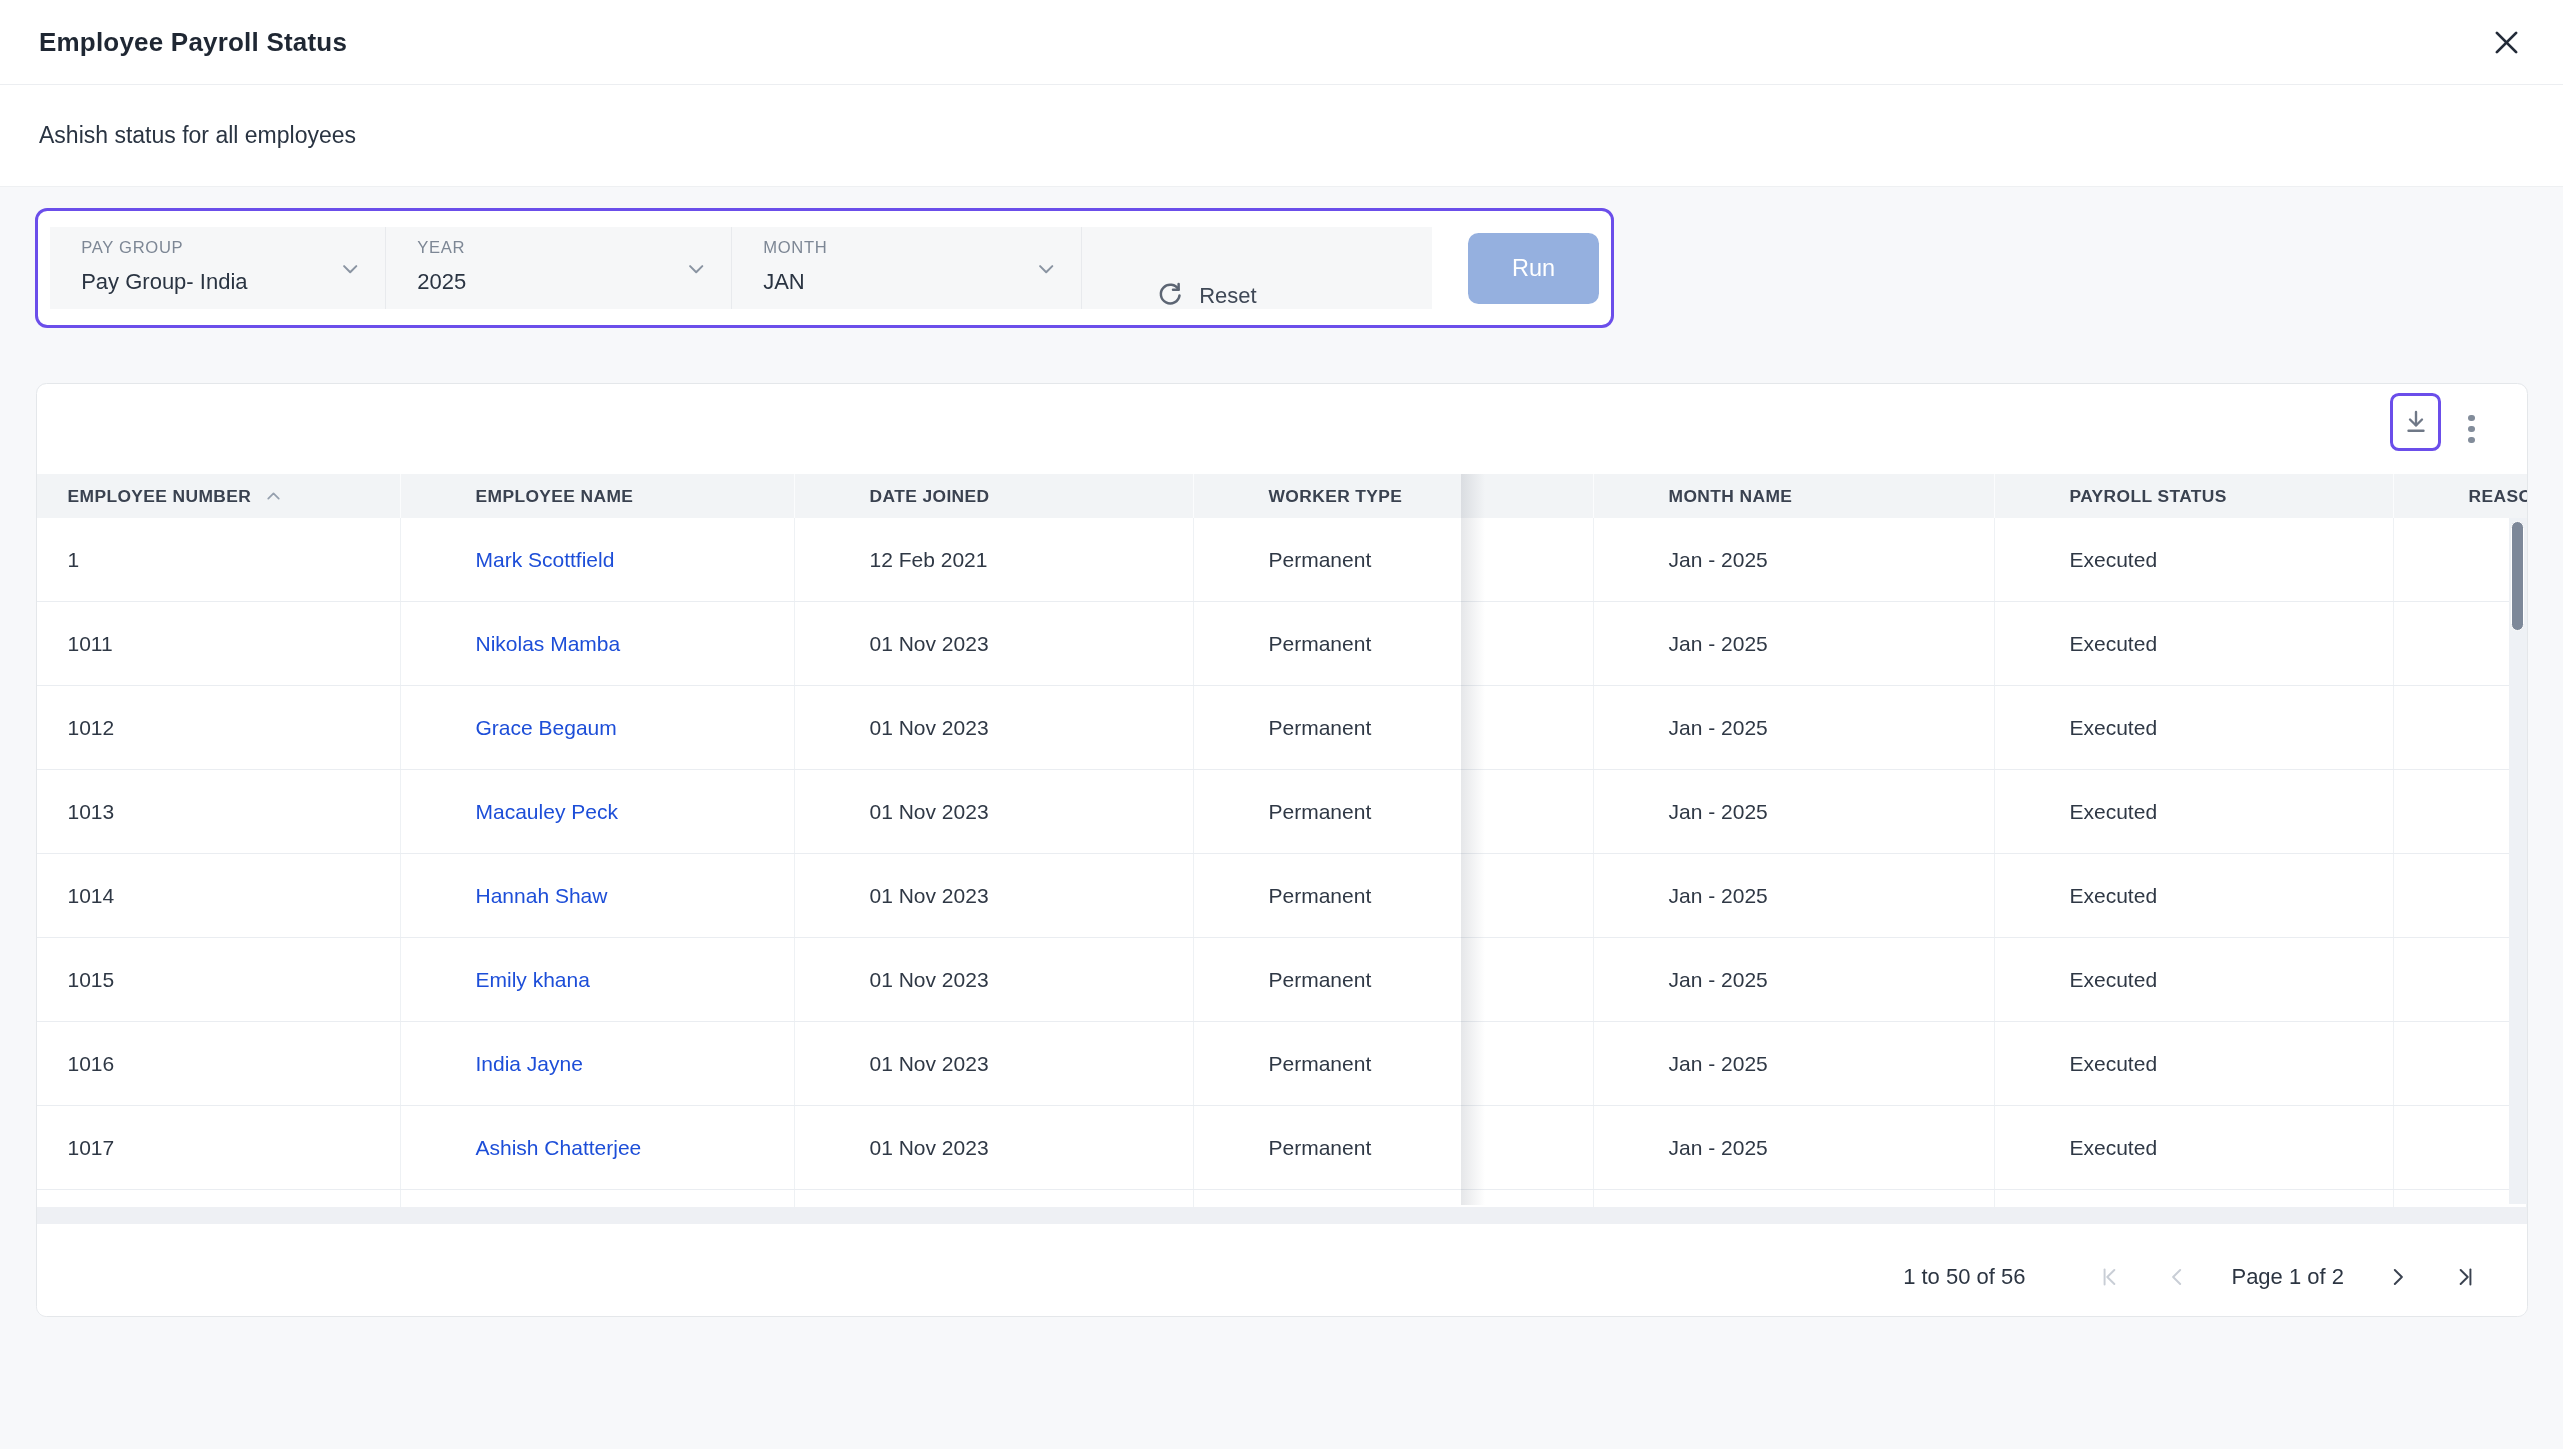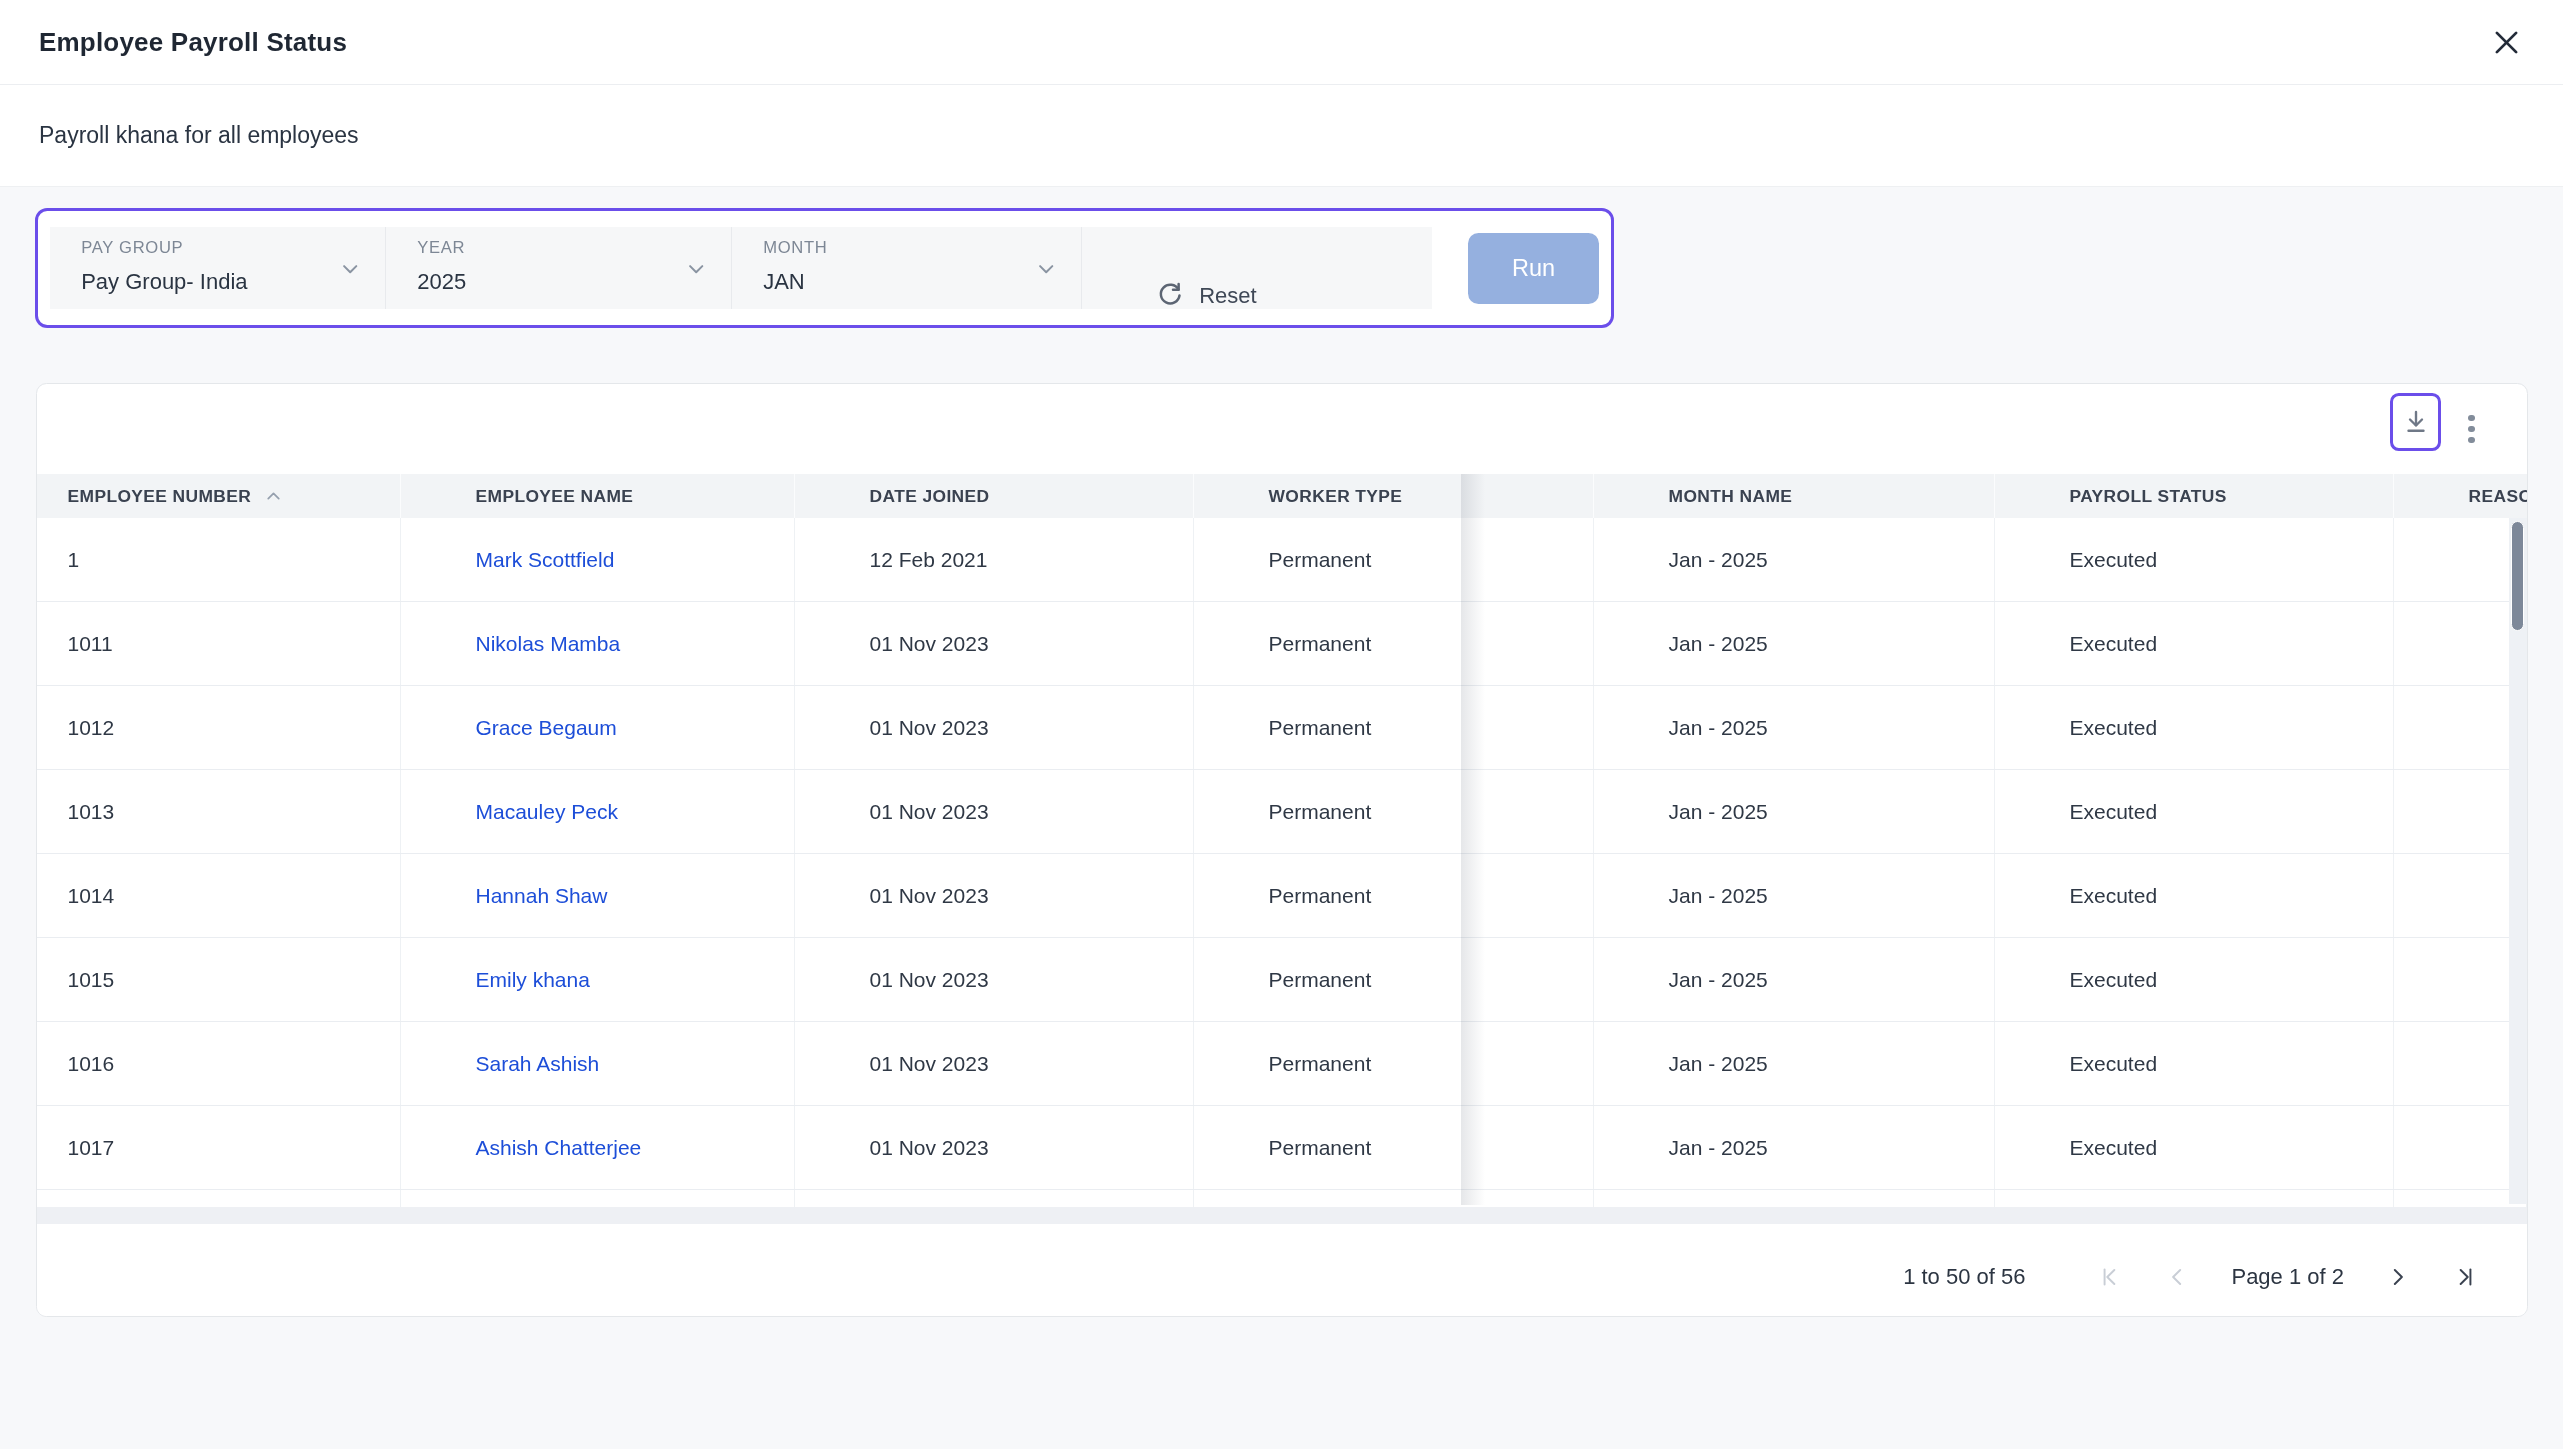--- a/index.html
+++ b/index.html
@@ -96,21 +96,21 @@
   <div class="title">Employee Payroll Status</div>
   <div class="close-btn">
     <svg width="33" height="33" viewBox="0 0 24 24">
       <line x1="5" y1="5" x2="19" y2="19" stroke="#232b38" stroke-width="2" stroke-linecap="round"></line>
       <line x1="19" y1="5" x2="5" y2="19" stroke="#232b38" stroke-width="2" stroke-linecap="round"></line>
     </svg>
   </div>
 </div>
 
 <div class="subbar">
-  <div class="subtitle">Payroll khana for all employees</div>
+  <div class="subtitle">Ashish status for all employees</div>
 </div>
 
 <div class="content">
 
   <div class="filterbox">
     <div class="fieldgroup">
       <div class="ffield f-pay">
         <div class="flabel">PAY GROUP</div>
         <div class="fvalue">Pay Group- India</div>
         <span class="fchev">
@@ -241,21 +241,21 @@
     <div class="td link">Emily khana</div>
     <div class="td">01 Nov 2023</div>
     <div class="td">Permanent</div>
     <div class="td">Jan - 2025</div>
     <div class="td">Executed</div>
     <div class="td"></div>
   </div>
 
   <div class="trow grid-cols">
     <div class="td">1016</div>
-    <div class="td link">Sarah Ashish</div>
+    <div class="td link">India Jayne</div>
     <div class="td">01 Nov 2023</div>
     <div class="td">Permanent</div>
     <div class="td">Jan - 2025</div>
     <div class="td">Executed</div>
     <div class="td"></div>
   </div>
 
   <div class="trow grid-cols">
     <div class="td">1017</div>
     <div class="td link">Ashish Chatterjee</div>

